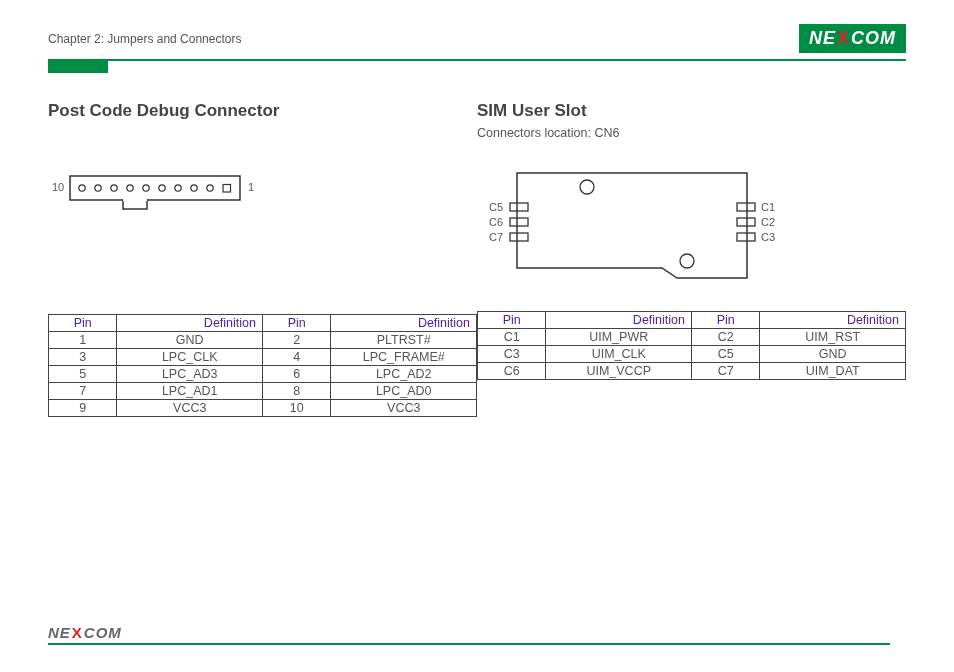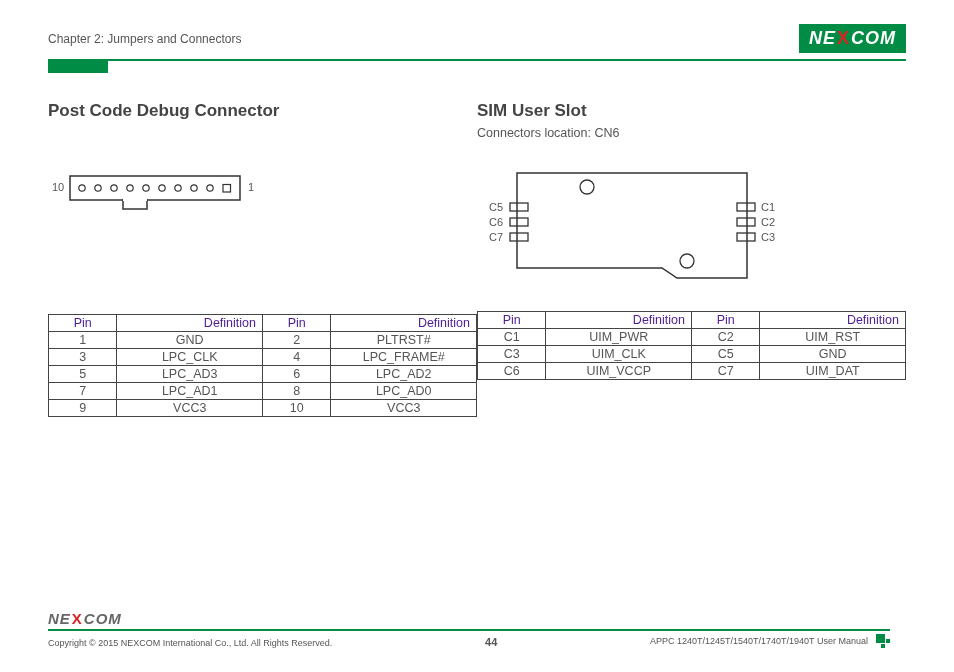--- a/index.html
+++ b/index.html
@@ -263,26 +263,14 @@
       </tbody>
         </table>
     </div>
   </div>
 
   <div class="footer">
     <div class="footer-brand">
       <span>NE</span><span class="x">X</span><span>COM</span>
     </div>
     <div class="footer-rule"></div>
-    <div class="footer-row">
-      <div>Copyright © 2015 NEXCOM International Co., Ltd. All Rights Reserved.</div>
-      <div class="page-num">44</div>
-      <div style="display:flex;align-items:center;gap:8px;">
-        <span>APPC 1240T/1245T/1540T/1740T/1940T User Manual</span>
-        <span class="sq-icon">
-          <span class="sq-a"></span>
-            <span class="sq-b"></span>
-            <span class="sq-c"></span>
-        </span>
-      </div>
-    </div>
   </div>
 </div>
 
 </body></html>

